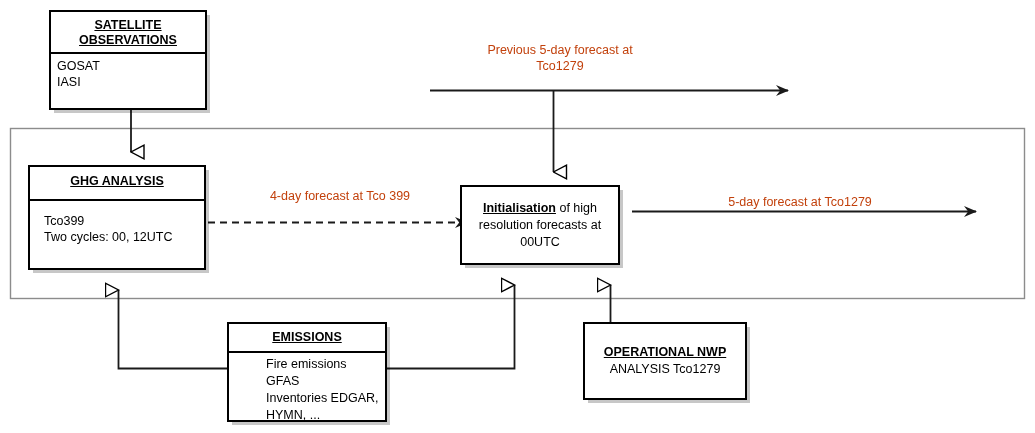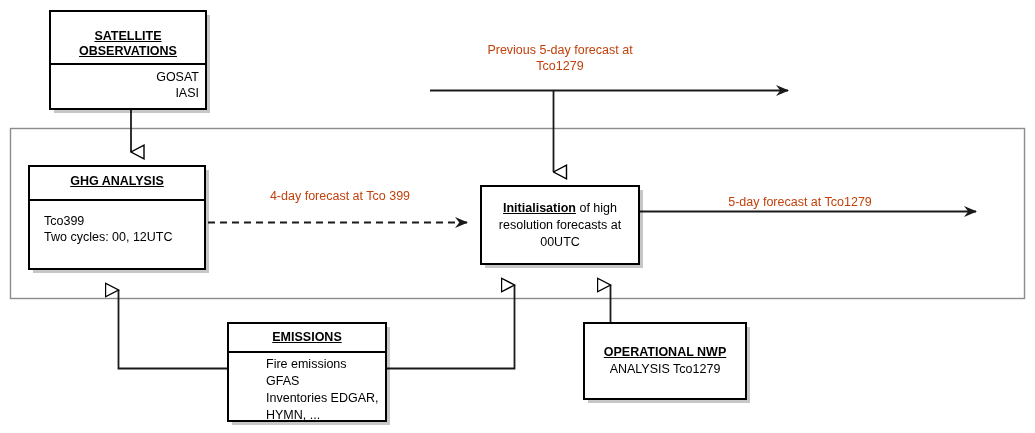--- a/index.html
+++ b/index.html
@@ -57,33 +57,33 @@
     padding: 5px 6px;
     box-sizing: border-box;
   }
   .body.center { text-align: center; }
   .body.left { text-align: left; }
 
   
   #node-satellite {
     left: 49px; top: 10px; width: 158px; height: 100px;
   }
-  #node-satellite .title { padding-top: 17px; border-radius: 12px; }
-  #node-satellite .body { text-align: right; padding-top: 4px; }
+  #node-satellite .title { padding-top: 6px; border-radius: 12px; }
+  #node-satellite .body { text-align: left; padding-top: 4px; }
 
   
   #node-ghg {
     left: 28px; top: 165px; width: 178px; height: 105px;
   }
   #node-ghg .title { padding-top: 7px; padding-bottom: 10px; }
   #node-ghg .body { text-align: left; padding-top: 12px; padding-left: 14px; }
 
   
   #node-init {
-    left: 480px; top: 185px; width: 160px; height: 80px;
+    left: 460px; top: 185px; width: 160px; height: 80px;
     display: flex; align-items: center; justify-content: center;
   }
   #node-init .body {
     text-align: center; padding: 0 6px; line-height: 17px;
   }
 
   
   #node-emissions {
     left: 227px; top: 322px; width: 160px; height: 100px;
   }

